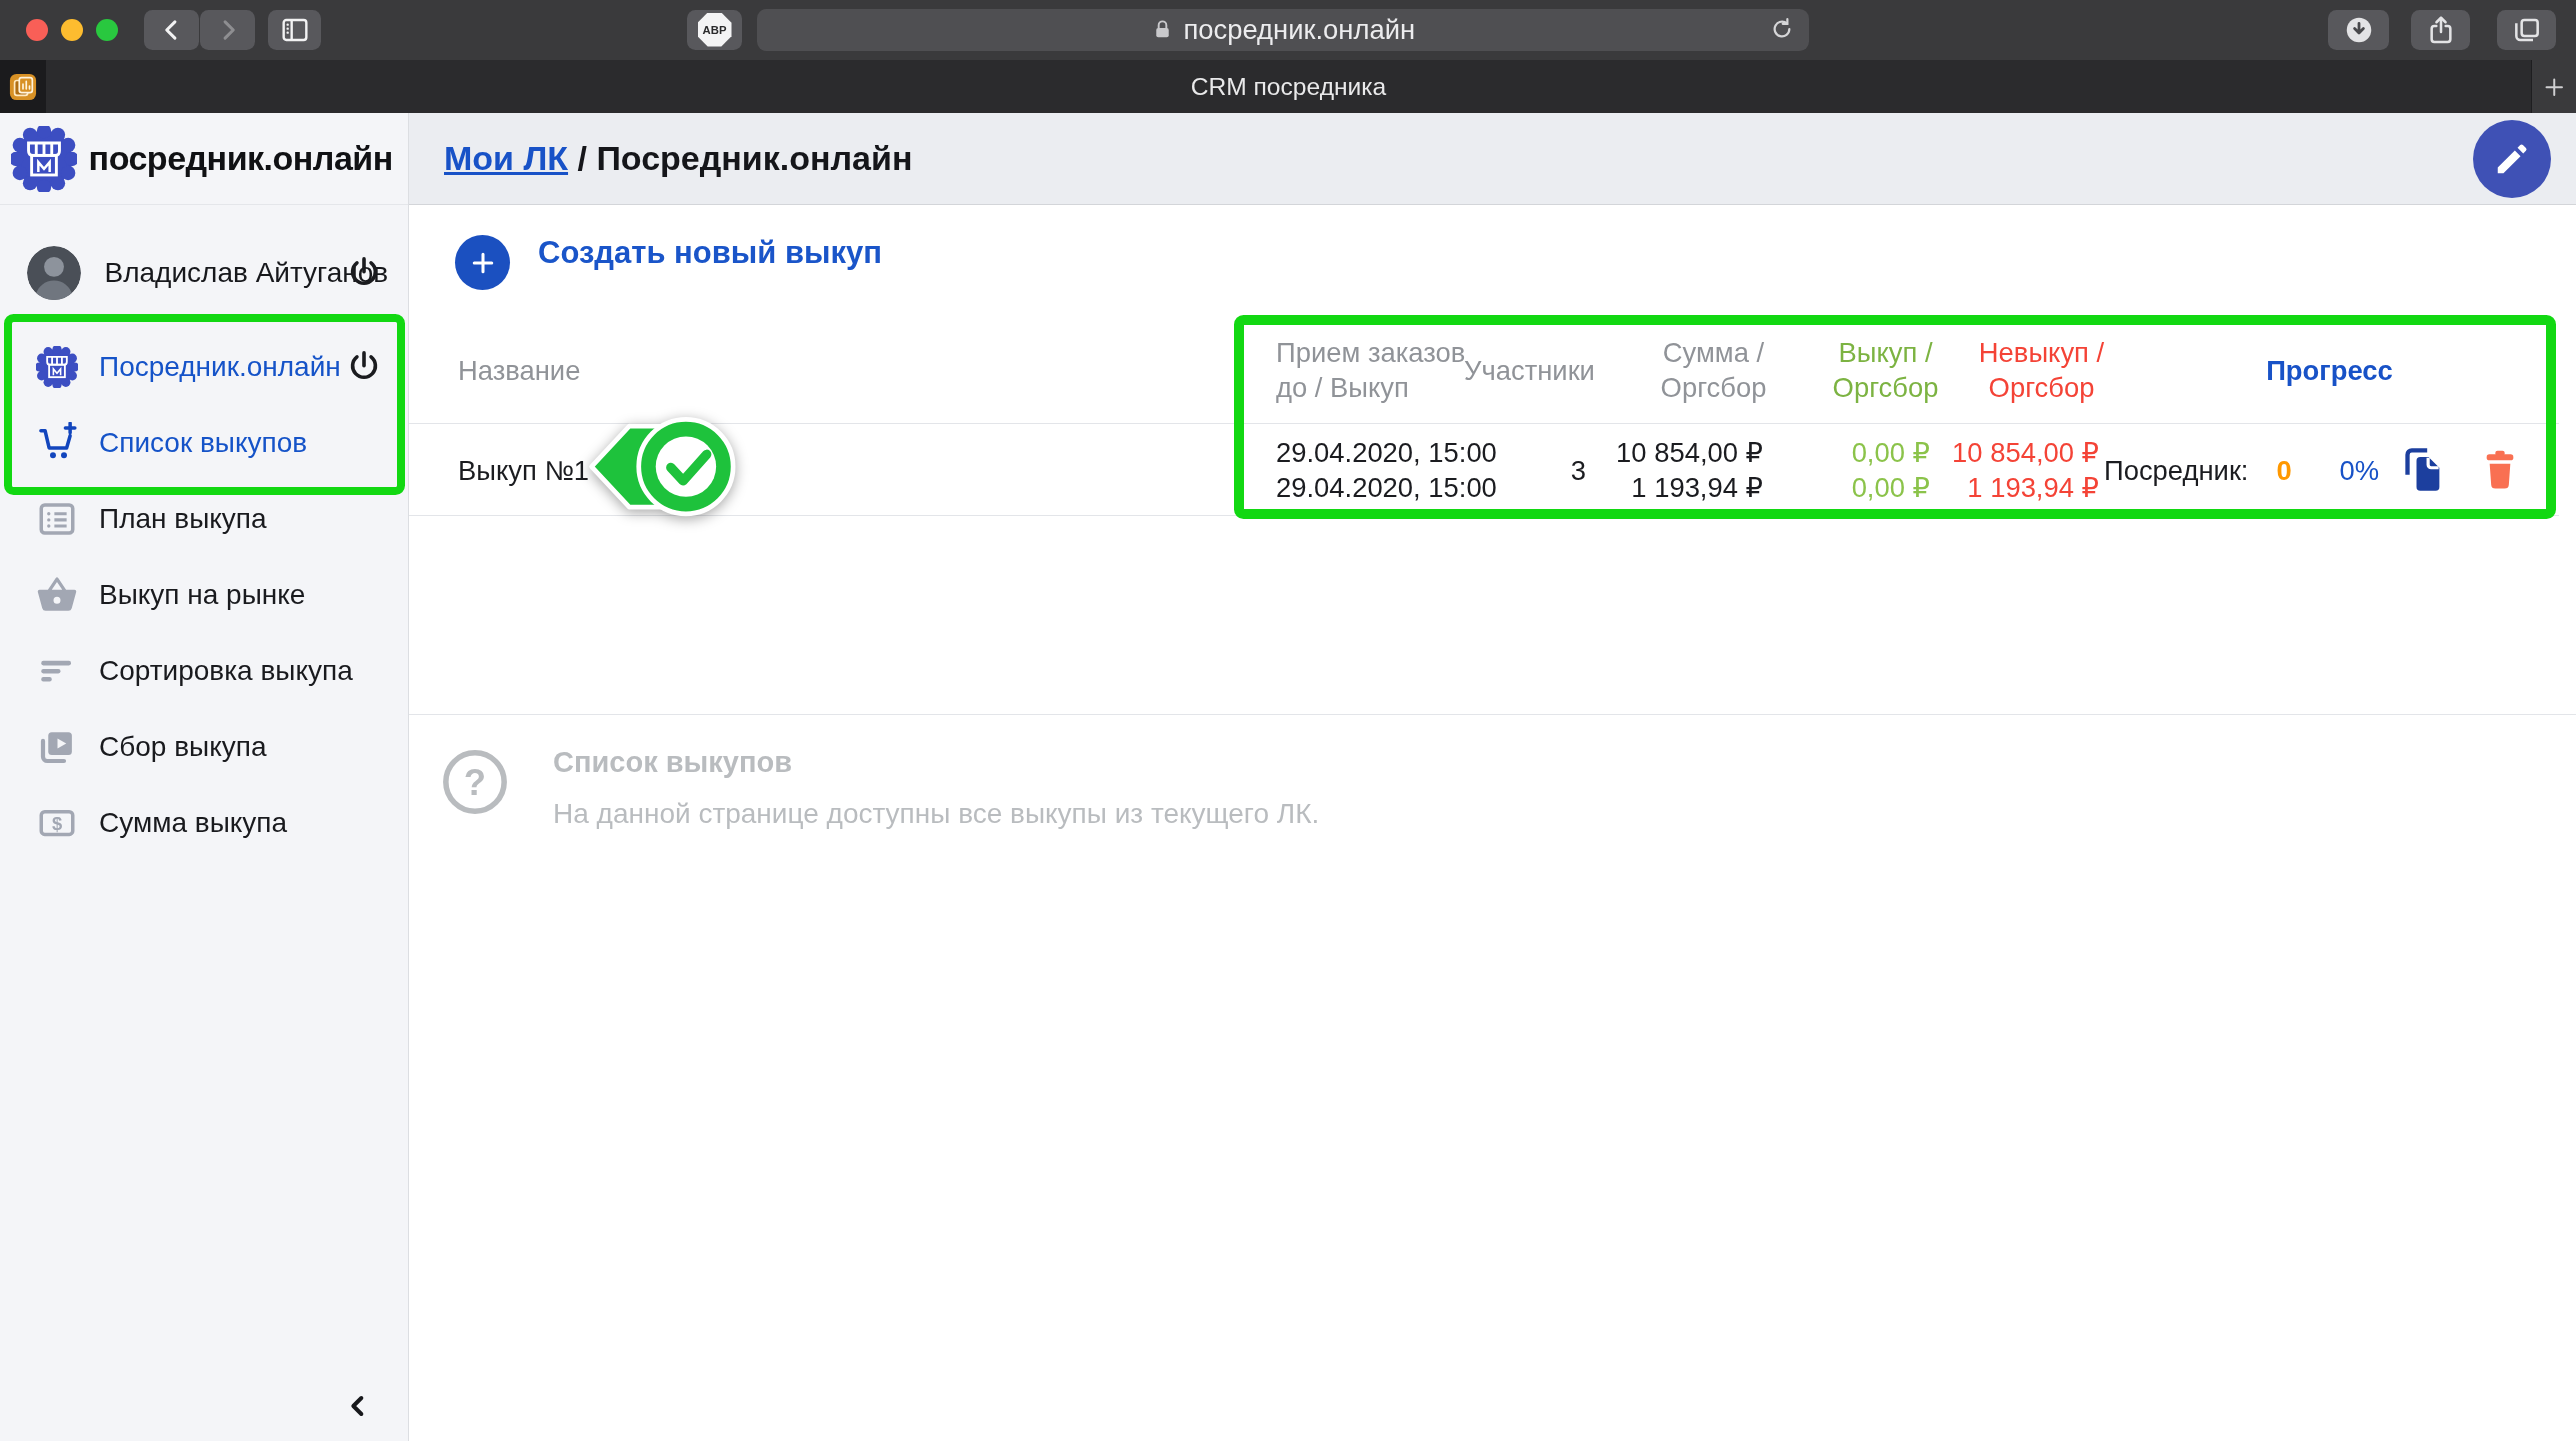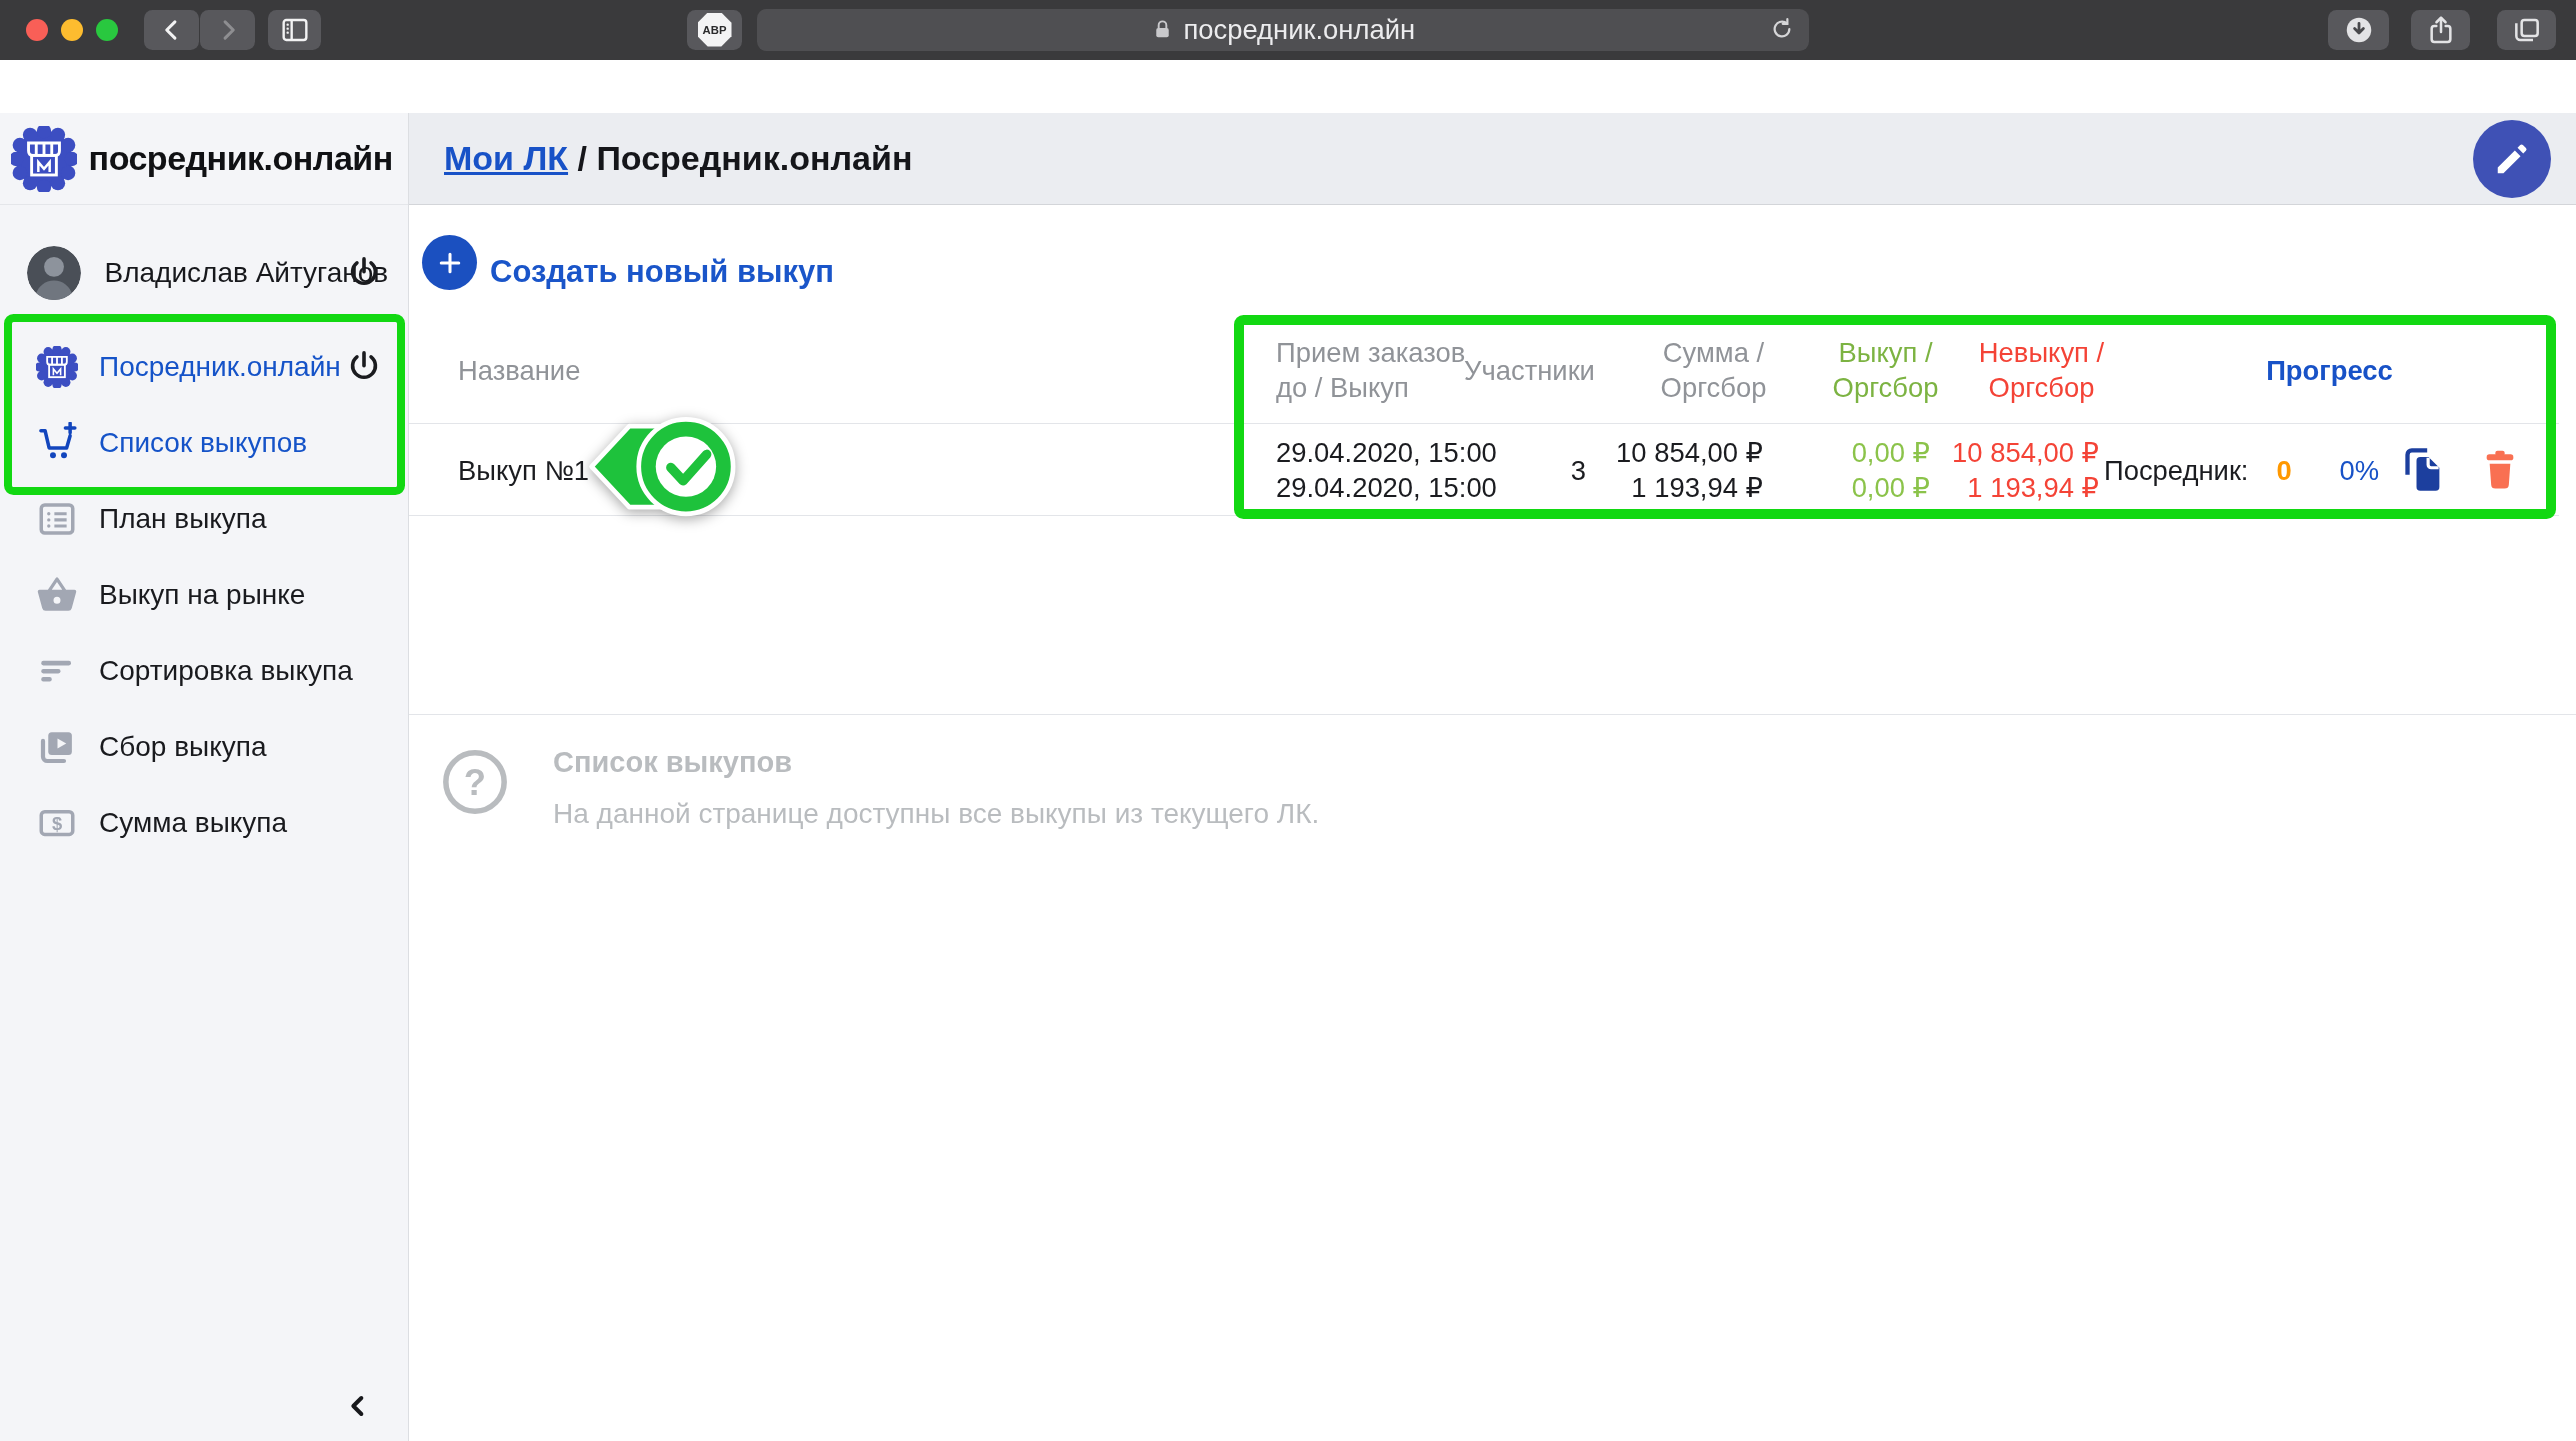--- a/index.html
+++ b/index.html
@@ -59,21 +59,21 @@
   .main { position:relative; flex:1; background:#fff; }
   .main-header { position:absolute; left:0; top:0; width:100%; height:92px; background:#ebedf1; border-bottom:1.9px solid #d3d5d9;
     display:flex; align-items:center; padding-left:35px; }
   .breadcrumb { font-size:34px; font-weight:bold; color:#15161a; display:flex; align-items:baseline; white-space:pre; }
   .breadcrumb a { color:#1852c7; text-decoration:underline; cursor:pointer; }
   .edit-fab { position:absolute; right:24.6px; top:6.6px; width:78px; height:78px; border:none; border-radius:50%;
     background:var(--indigo,#3f51b5); display:flex; align-items:center; justify-content:center; }
 
   .content-area { position:absolute; left:0; top:94px; right:0; bottom:0; }
 
-  .create-row { position:absolute; left:13px; top:28px; display:flex; align-items:flex-end; gap:13px; cursor:pointer; background:none; border:none; }
+  .create-row { position:absolute; left:46px; top:28px; display:flex; align-items:flex-start; gap:28px; cursor:pointer; background:none; border:none; }
   .plus-circle { width:55px; height:55px; border-radius:50%; background:#1b50c0; display:flex; align-items:center; justify-content:center; }
   .create-label { font-size:31px; font-weight:bold; color:#1a55c9; }
 
   .thead { position:absolute; left:0; top:110px; right:17px; height:106px; font-size:27.4px; color:#909398; }
   .thead .cell, .trow .cell { position:absolute; top:50%; transform:translateY(-50%); line-height:35px; }
   .trow { position:absolute; left:0; top:216px; right:17px; height:93px; border-top:1.9px solid #e3e5e9; border-bottom:1.9px solid #e3e5e9;
     font-size:27.4px; color:#1b1c20; }
   .c-name { left:49px; }
   .c-orders { left:867px; text-align:left; }
   .c-participants-h { left:1021px; width:199px; text-align:center; }
@@ -196,20 +196,38 @@
         </svg>
     </button>
     <button class="chrome-btn cb-tabs">
       <svg width="32" height="32" viewBox="0 0 24 24" fill="none" stroke="#e3e3e5" stroke-width="1.9" stroke-linejoin="round">
           <rect x="8" y="4.5" width="12" height="12" rx="2"></rect>
           <path d="M16.5 19.5H7a3 3 0 0 1-3-3V7"></path>
         </svg>
     </button>
   </div>
 
+  <div class="tabbar">
+    <div class="pinned-tab">
+      <svg width="28" height="28" viewBox="0 0 30 30">
+          <rect x="1" y="1" width="28" height="28" rx="7" fill="#d89125"></rect>
+          <rect x="6" y="8" width="14" height="16" rx="2.5" fill="#b06f14" stroke="#ffe9bf" stroke-width="1.8"></rect>
+          <rect x="11" y="5" width="14" height="16" rx="2.5" fill="#d89125" stroke="#fff4dd" stroke-width="1.8"></rect>
+          <path d="M15 17v-5M18.5 17v-8M22 17v-3" stroke="#fff4dd" stroke-width="1.8" stroke-linecap="round"></path>
+        </svg>
+    </div>
+    <div class="active-tab">
+      <span>CRM посредника</span>
+    </div>
+    <div class="new-tab">
+      <svg width="26.5" height="26.5" viewBox="0 0 24 24" stroke="#cfcfd1" stroke-width="1.8" stroke-linecap="round">
+          <path d="M12 5v14M5 12h14"></path>
+        </svg>
+    </div>
+  </div>
 
   <div class="app">
 
     <aside class="sidebar">
       <div class="logo-row">
         <svg class="logo-badge" viewBox="0 0 64 64">
             <use href="#store-logo"></use>
           </svg>
         <span class="logo-text">посредник.онлайн</span>
       </div>

